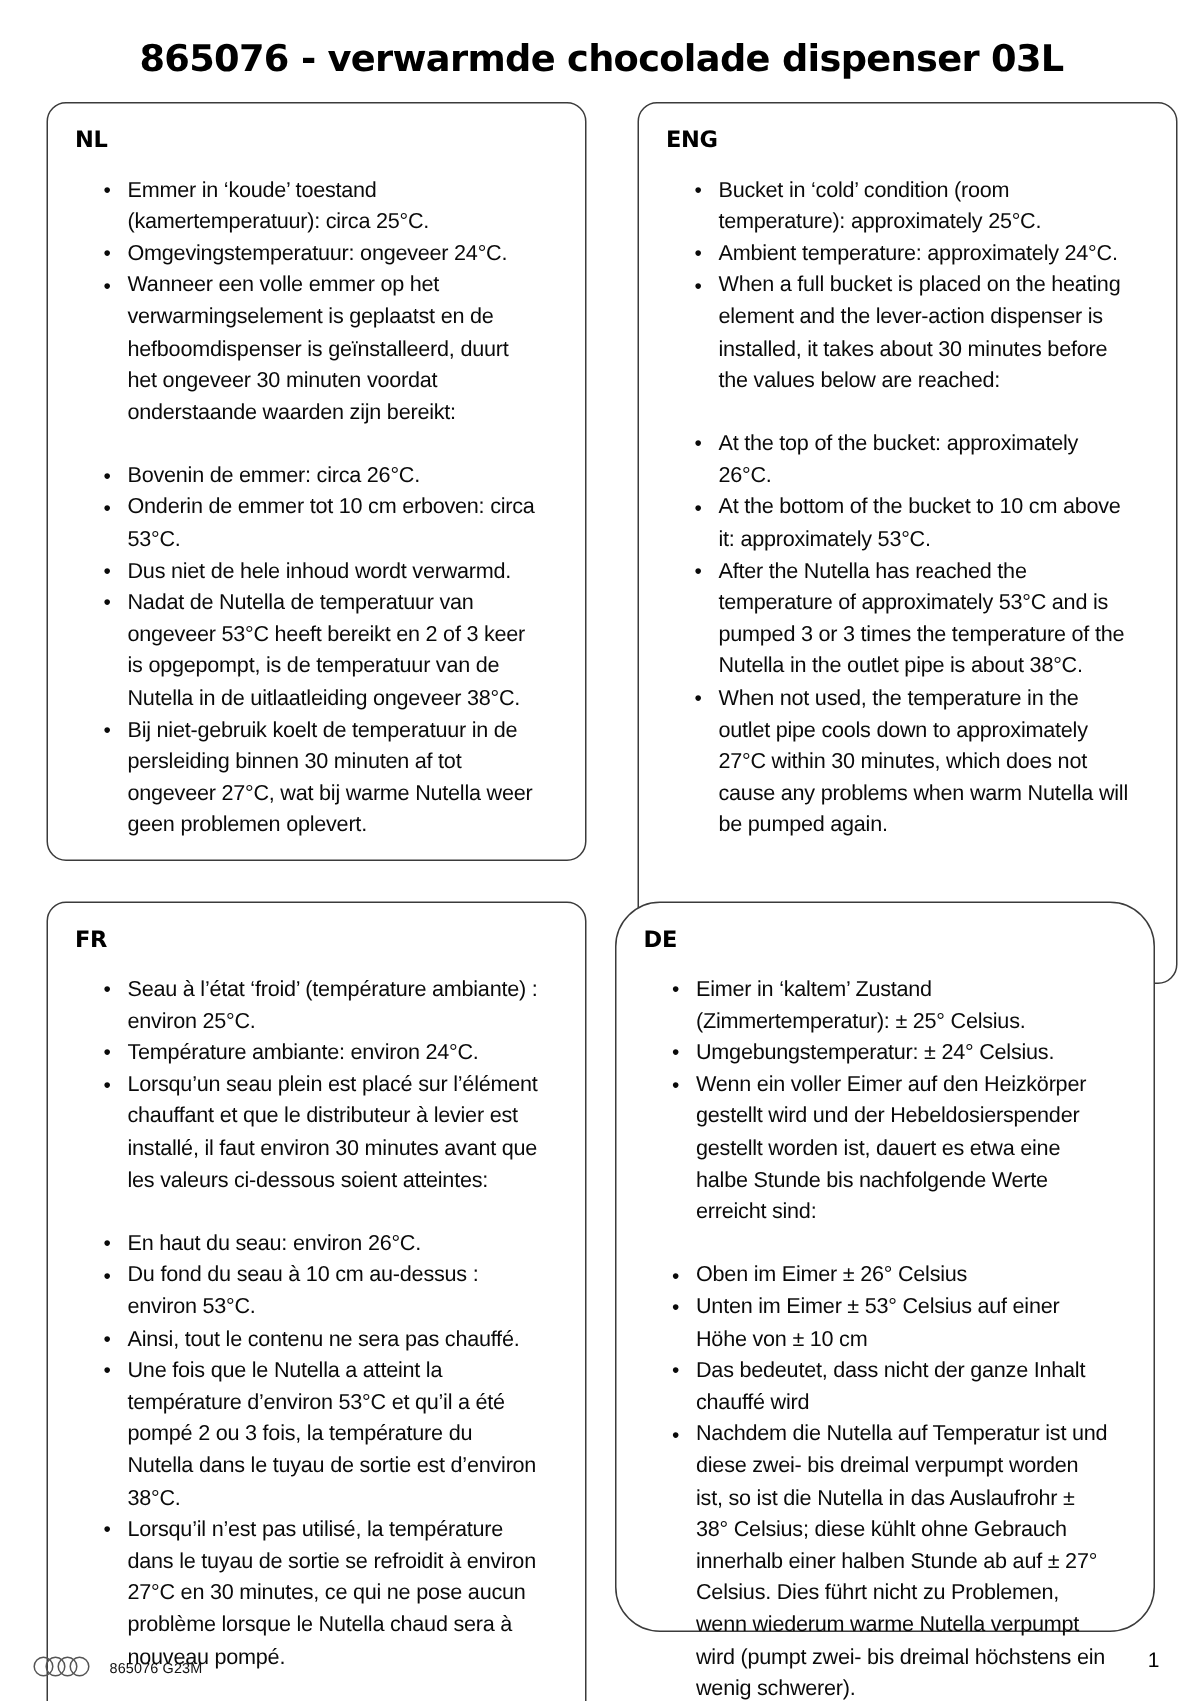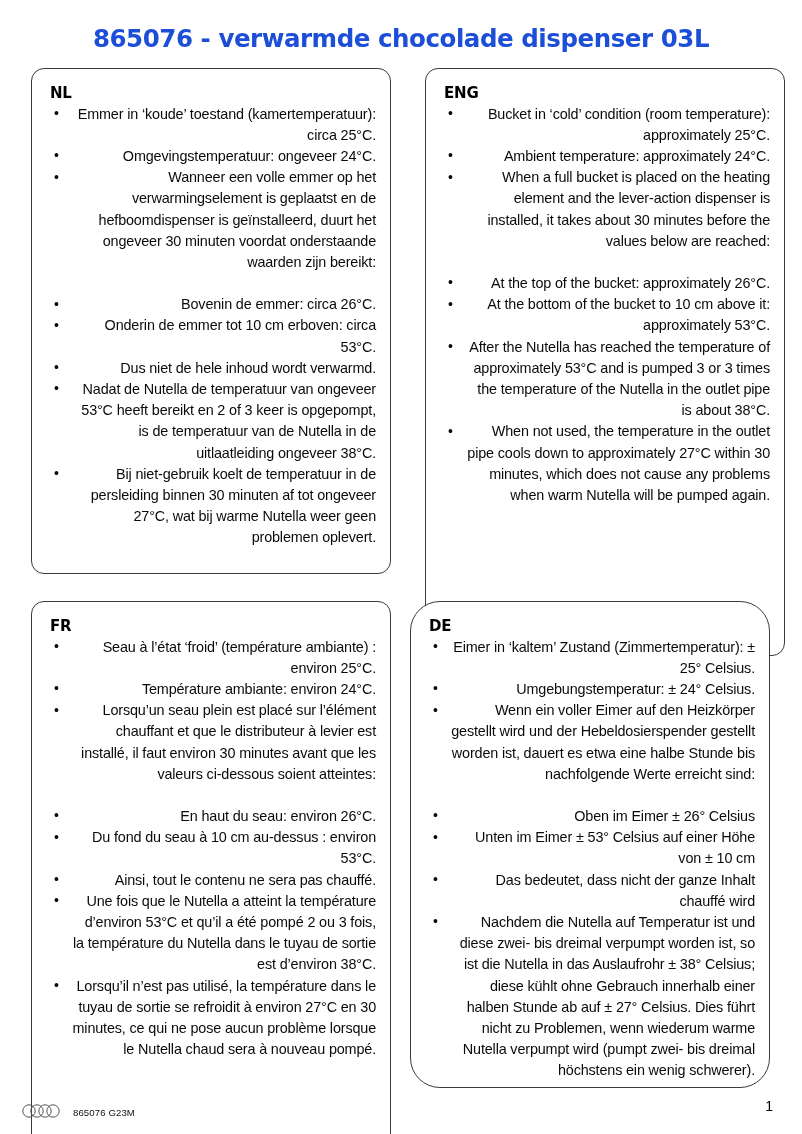--- a/index.html
+++ b/index.html
@@ -28,21 +28,21 @@
   
   .title {
     position: absolute;
     left: 0;
     top: 24px;
     width: 802px;
     text-align: center;
     font-size: 24.5px;
     font-weight: bold;
     letter-spacing: -0.45px;
-    color: #1d4ed8;
+    color: #000000;
     font-family: "DejaVu Sans", sans-serif;
     white-space: nowrap;
   }
 
   
   .boxes {
     position: absolute;
     left: 31px;
     top: 68px;
     width: 740px;
@@ -66,23 +66,22 @@
     font-family: "DejaVu Sans", sans-serif;
     font-size: 15px;
     font-weight: bold;
     letter-spacing: -0.2px;
     margin: 0 0 2px 4px;
     line-height: 1.1;
   }
 
   ul.bullets {
     list-style: none;
-    margin: 0;
+    margin: 15px;
     padding: 0;
-    text-align: right;
   }
   ul.bullets li {
     position: relative;
     padding-left: 20px;
     margin: 0 0 0 4px;
     font-size: 14.4px;
     line-height: 21.2px;
     letter-spacing: -0.15px;
     font-family: "Liberation Sans", sans-serif;
     color: #0a0a0a;

